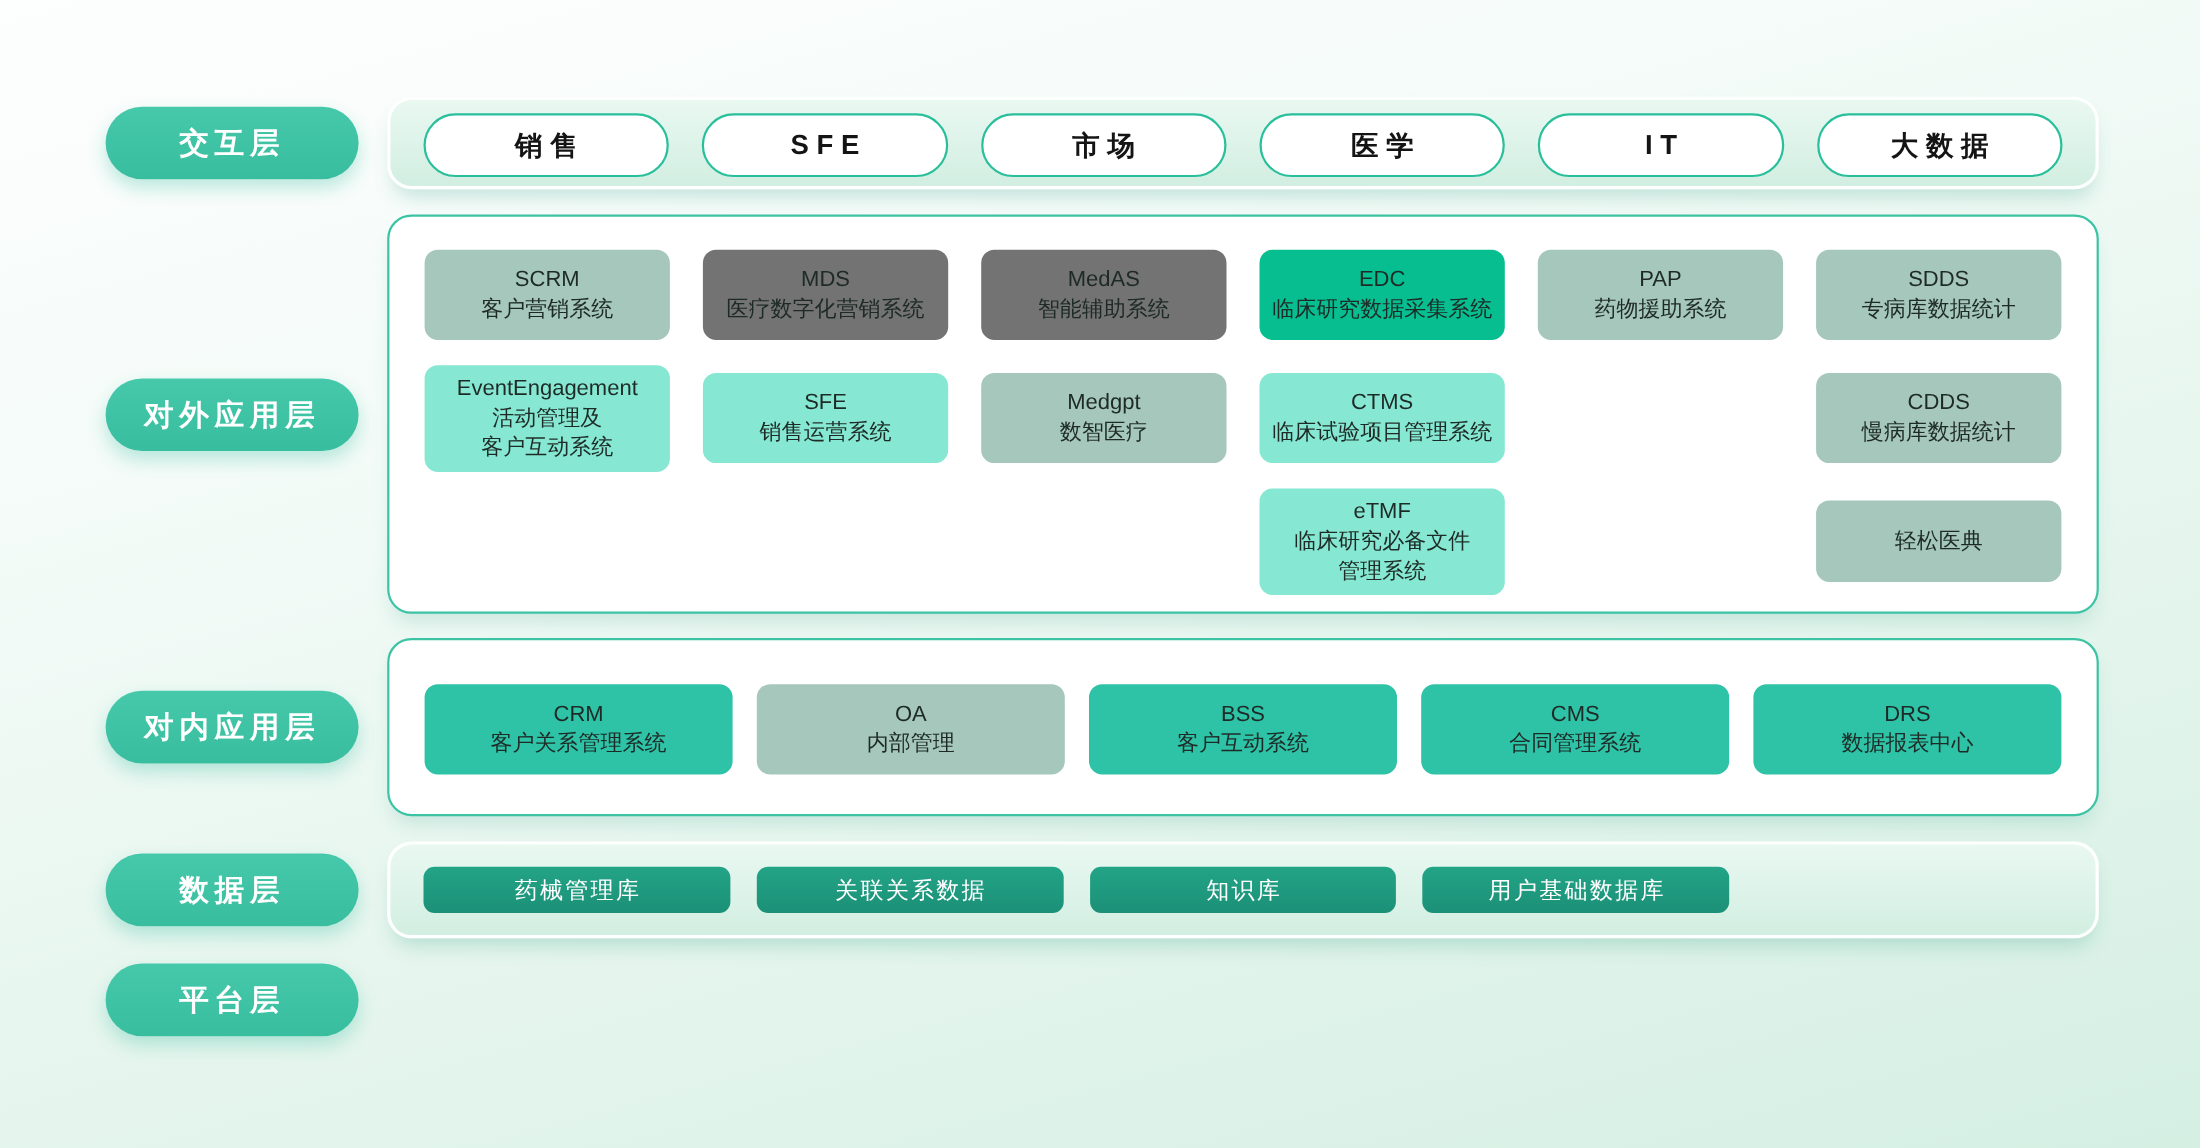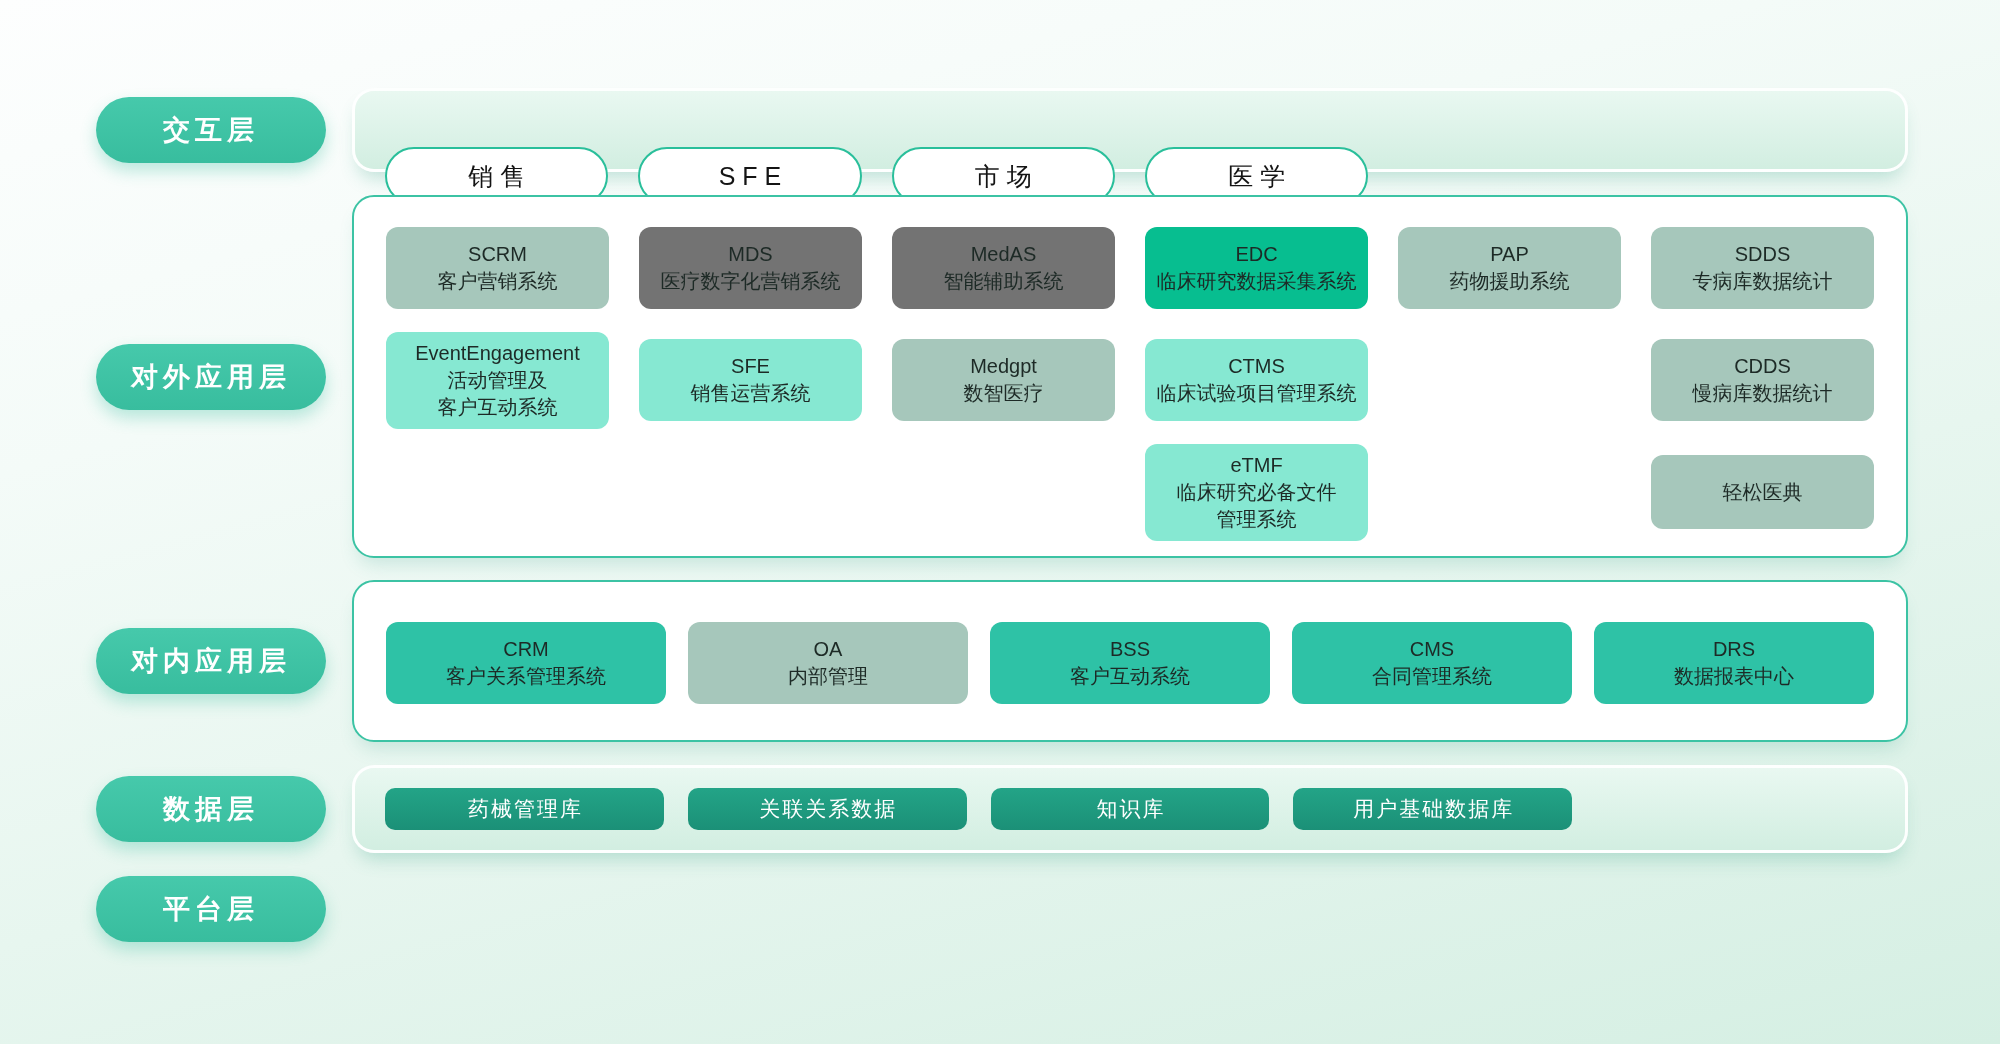--- a/index.html
+++ b/index.html
@@ -28,21 +28,21 @@
     border-radius:22px;
     box-shadow:0 12px 18px -6px rgba(63,165,139,.30);
     display:grid; align-items:center;
   }
   .tray-top { height:84px; padding:12px 30px; grid-template-columns:repeat(6,1fr); gap:30px; }
   .tray-5   { height:88px; padding:14px 30px; grid-template-columns:repeat(5,1fr); gap:24px; }
 
   .wpill {
     background:#fff; border:2px solid #2abf9b; border-radius:29px; height:58px;
     display:flex; align-items:center; justify-content:center;
-    font-size:25px; font-weight:normal; letter-spacing:7px; text-indent:7px; color:#141414;margin-top:44px;
+    font-size:25px; font-weight:bold; letter-spacing:7px; text-indent:7px; color:#141414;
   }
   .dbox {
     background:linear-gradient(180deg,#23a487,#1b9077);
     border-radius:10px; height:42px; color:#fff;
     font-size:21px; font-weight:500; letter-spacing:2px; text-indent:2px;
     display:flex; align-items:center; justify-content:center;
   }
 
   
   .panel {
@@ -80,20 +80,22 @@
 
   <div class="row mb23">
     <div class="label-col">
       <div class="layer-pill">交互层</div>
     </div>
     <div class="content tray tray-top">
       <div class="wpill">销售</div>
       <div class="wpill">SFE</div>
       <div class="wpill">市场</div>
       <div class="wpill">医学</div>
+      <div class="wpill">IT</div>
+      <div class="wpill">大数据</div>
     </div>
   </div>
 
   <div class="row mb22">
     <div class="label-col">
       <div class="layer-pill">对外应用层</div>
     </div>
     <div class="content panel panel-ext">
 
       <div class="card c-sage" style="grid-column:1;grid-row:1">

